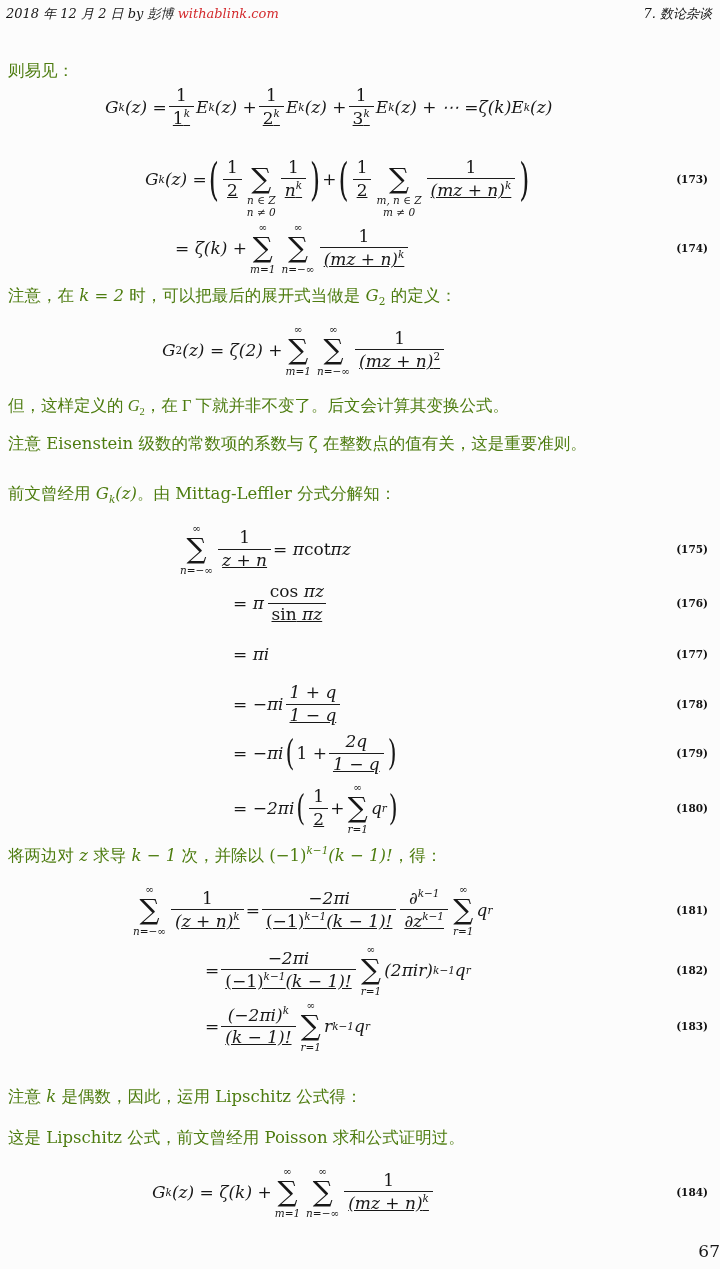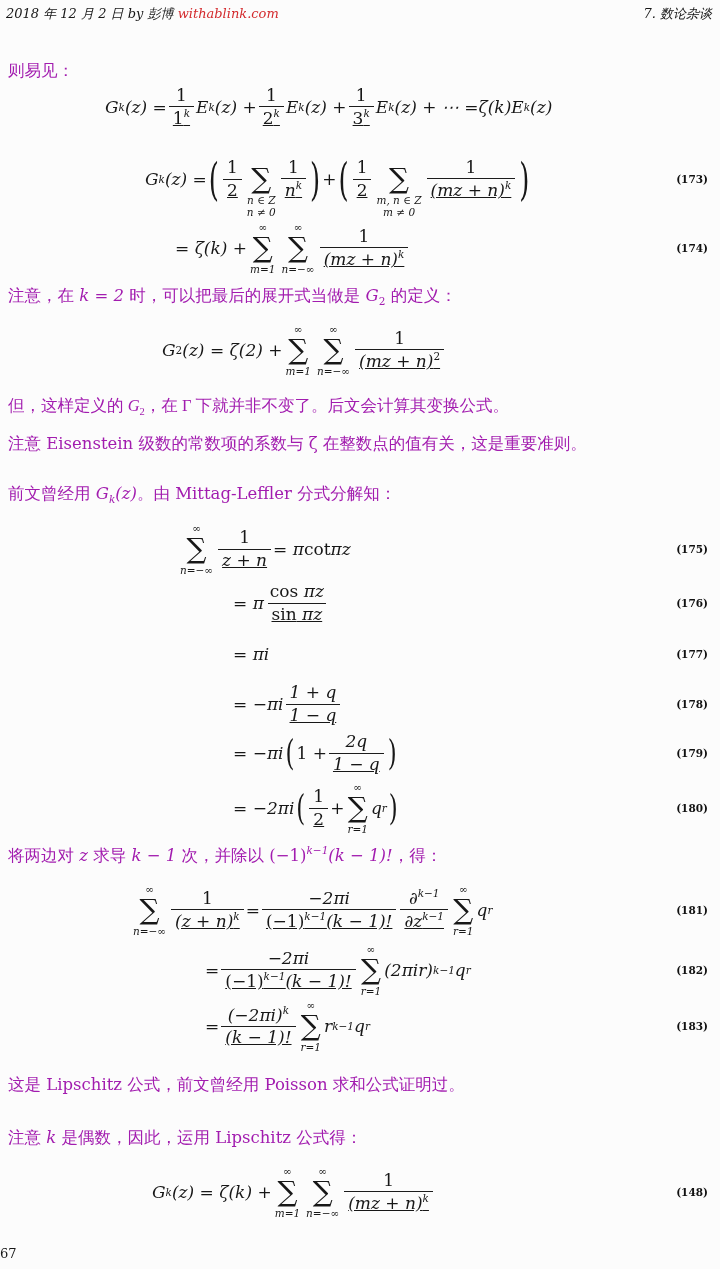--- a/index.html
+++ b/index.html
@@ -19,21 +19,21 @@
     padding:5px 8px 0 6px;
     font-size:13px; font-style:italic;
   }
   .header .site { color:#d32a2d; text-decoration:none; cursor:pointer; }
   .header .chapter { font-style:italic; }
 
   
   .para {
     font-size:16.5px; line-height:1.4;
     padding:0 10px 0 8px;
-    color:#a21caf;
+    color:#4d7c0f;
   }
   .indent { }
   .m { font-style:italic; }
   .up { font-style:normal; }
   .para sub, .para sup { font-size:10.5px; }
 
   
   .eq { position:relative; display:flex; align-items:center; font-size:17px; }
   .eq .inner { display:inline-flex; align-items:center; white-space:nowrap; }
   .eq sub, .eq sup { font-size:10.5px; }
@@ -75,21 +75,21 @@
   #p7  { margin-top:6px; }
   #eq-181 { min-height:66px; margin-top:10px; } #eq-181 .inner { margin-left:130px; }
   #eq-182 { min-height:52px; } #eq-182 .inner { margin-left:205px; }
   #eq-183 { min-height:58px; } #eq-183 .inner { margin-left:205px; }
   #p8  { margin-top:18px; }
   #p9  { margin-top:30px; }
   #eq-184 { min-height:62px; margin-top:12px; } #eq-184 .inner { margin-left:152px; }
 
   .footer {
     position:absolute; bottom:8px; left:0; width:100%;
-    text-align:left; font-size:13px;
+    text-align:right; font-size:17px;
   }
 </style>
 </head>
 <body>
 
 <div class="page">
 
   <div class="header">
     <div>
       <span>2018 年 12 月 2 日 by 彭博 </span><a class="site">withablink.com</a>
@@ -387,48 +387,48 @@
           <span class="slim">r=1</span>
         </span>
       <span class="m">r</span>
         <sup class="m">k−1</sup>
         <span class="m">q</span>
         <sup class="m">r</sup>
     </span>
     <span class="eqnum">(183)</span>
   </div>
 
+  <div class="para indent" id="p9">
+    <span>注意 </span><span class="m">k</span><span> 是偶数，因此，运用 Lipschitz 公式得：</span>
+  </div>
+
   <div class="para" id="p8">
     <span>这是 Lipschitz 公式，前文曾经用 Poisson 求和公式证明过。</span>
   </div>
 
-  <div class="para indent" id="p9">
-    <span>注意 </span><span class="m">k</span><span> 是偶数，因此，运用 Lipschitz 公式得：</span>
-  </div>
-
   <div class="eq" id="eq-184">
     <span class="inner">
       <span class="m">G</span>
         <sub class="m">k</sub>
         <span class="m">(z) = ζ(k) + </span>
       <span class="sum">
           <span class="slim up">∞</span>
           <span class="sg">∑</span>
           <span class="slim">m=1</span>
         </span>
       <span class="sum">
           <span class="slim up">∞</span>
           <span class="sg">∑</span>
           <span class="slim">n=−∞</span>
         </span>
       <span class="frac">
           <span class="fn up">1</span>
           <span class="fd"><span class="m">(mz + n)</span><sup class="m">k</sup></span>
         </span>
     </span>
-    <span class="eqnum">(148)</span>
+    <span class="eqnum">(184)</span>
   </div>
 
   <div class="footer">
     <span>67</span>
   </div>
 
 </div>
 
 </body></html>

